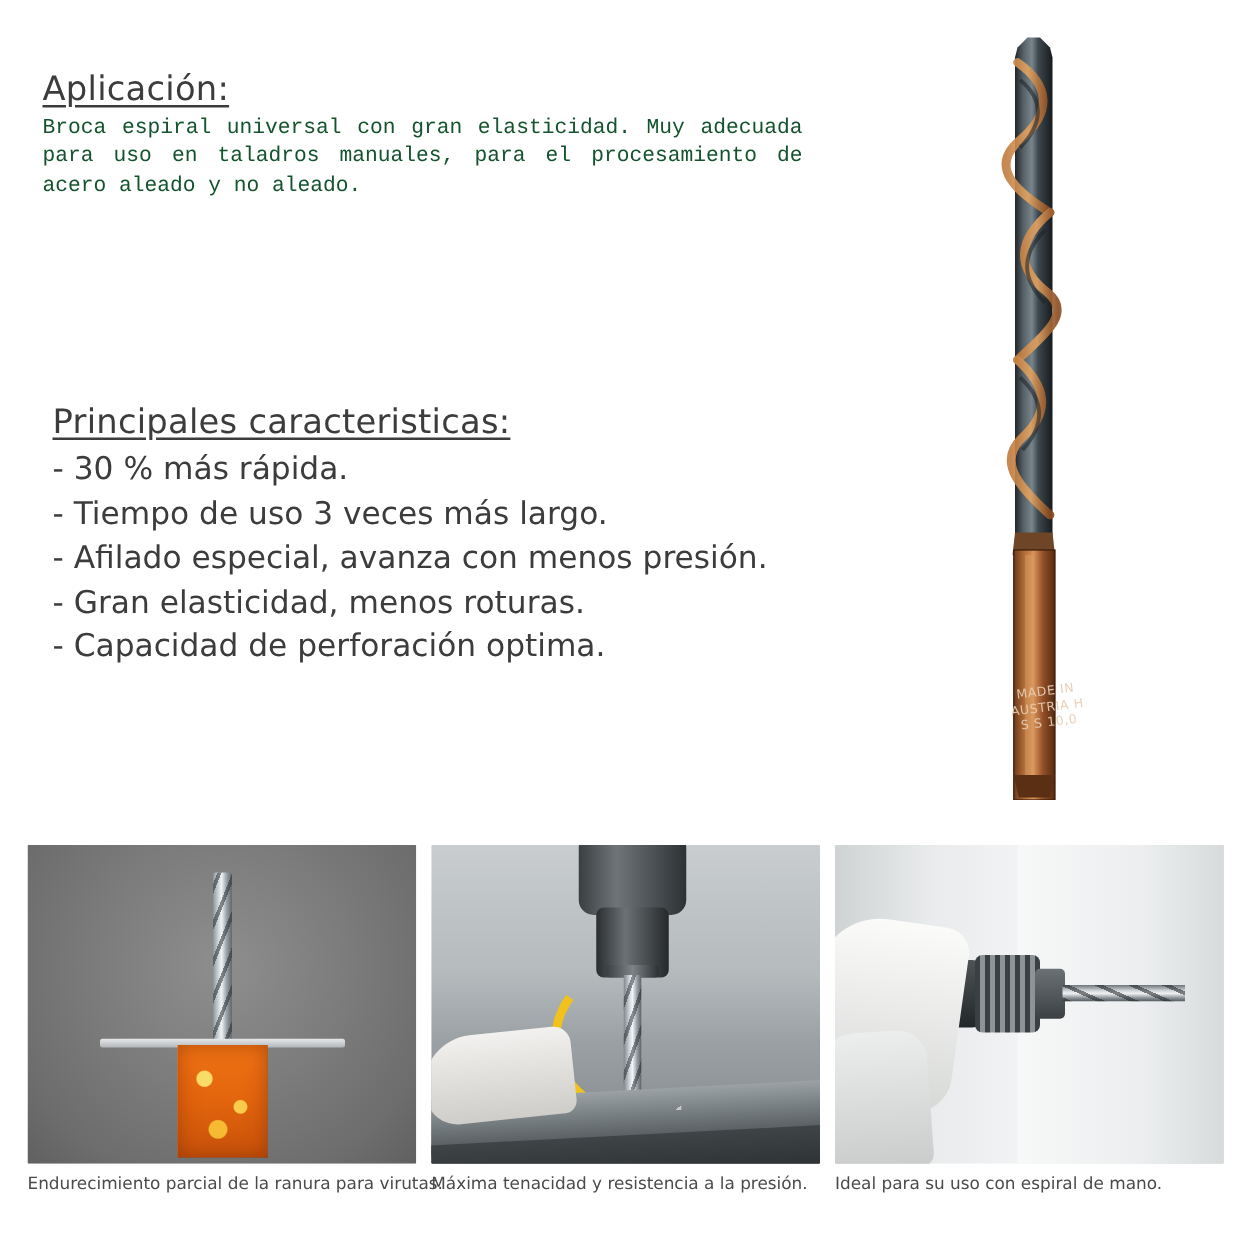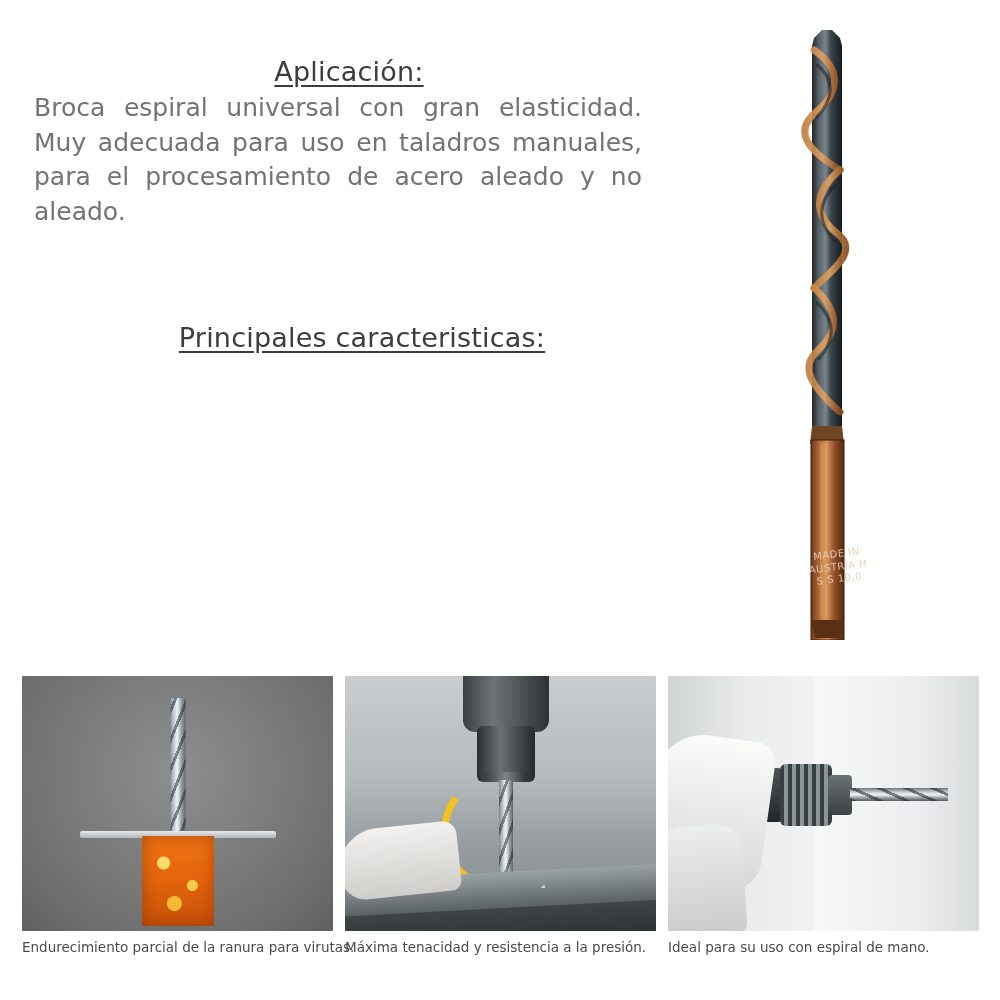--- a/index.html
+++ b/index.html
@@ -20,29 +20,29 @@
     width: 630px;
   }
   .section-heading {
     font-size: 27px;
     color: #3c3c3c;
     text-decoration: underline;
     text-underline-offset: 4px;
     margin: 0 0 4px 0;
     font-weight: 400;
     letter-spacing: 0.2px;
-    text-align: center;
   }
   .para {
-    font-size: 25px;
+    font-size: 17px;
     line-height: 1.38;
-    color: #737373;
+    color: #14532d;
     text-align: justify;
     margin: 0;
     width: 608px;
+    font-family: Liberation Mono, monospace;
   }
   .features-block { position: absolute; left: 42px; top: 322px; width: 640px; }
   .features-list {
     list-style: none;
     margin: 4px 0 0 0;
     padding: 0;
     font-size: 25px;
     line-height: 1.42;
     color: #3c3c3c;
   }
@@ -263,20 +263,27 @@
 
 <div class="page">
 
   <div class="text-col">
     <h2 class="section-heading">Aplicación:</h2>
     <p class="para">Broca espiral universal con gran elasticidad. Muy adecuada para uso en taladros manuales, para el procesamiento de acero aleado y no aleado.</p>
   </div>
 
   <div class="features-block">
     <h2 class="section-heading">Principales caracteristicas:</h2>
+    <ul class="features-list">
+      <li>- 30 % más rápida.</li>
+      <li>- Tiempo de uso 3 veces más largo.</li>
+      <li>- Afilado especial, avanza con menos presión.</li>
+      <li>- Gran elasticidad, menos roturas.</li>
+      <li>- Capacidad de perforación optima.</li>
+    </ul>
   </div>
 
   <div class="bit-wrap">
     <svg class="bit-svg" width="130" height="620" viewBox="0 0 130 620">
       <defs>
         <linearGradient id="steelG" x1="0" y1="0" x2="1" y2="0">
           <stop offset="0%" stop-color="#20262a"></stop>
           <stop offset="22%" stop-color="#566066"></stop>
           <stop offset="45%" stop-color="#78858c"></stop>
           <stop offset="62%" stop-color="#3e484e"></stop>

